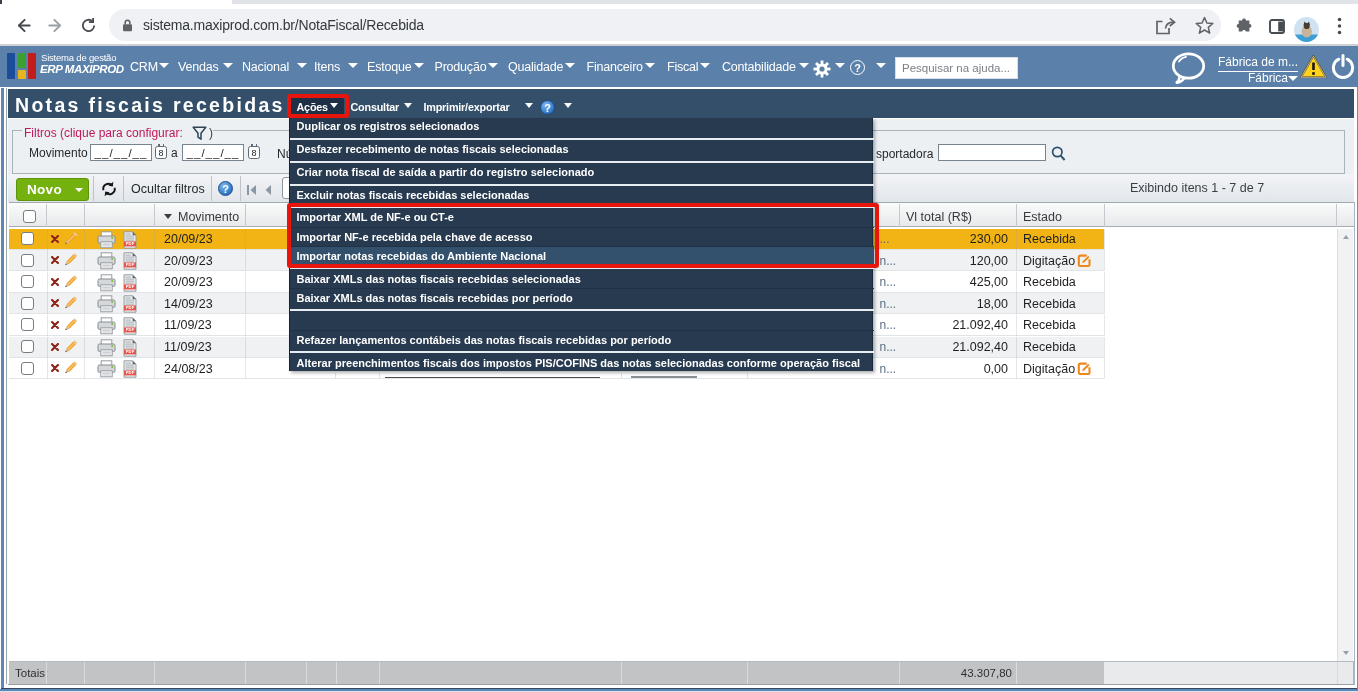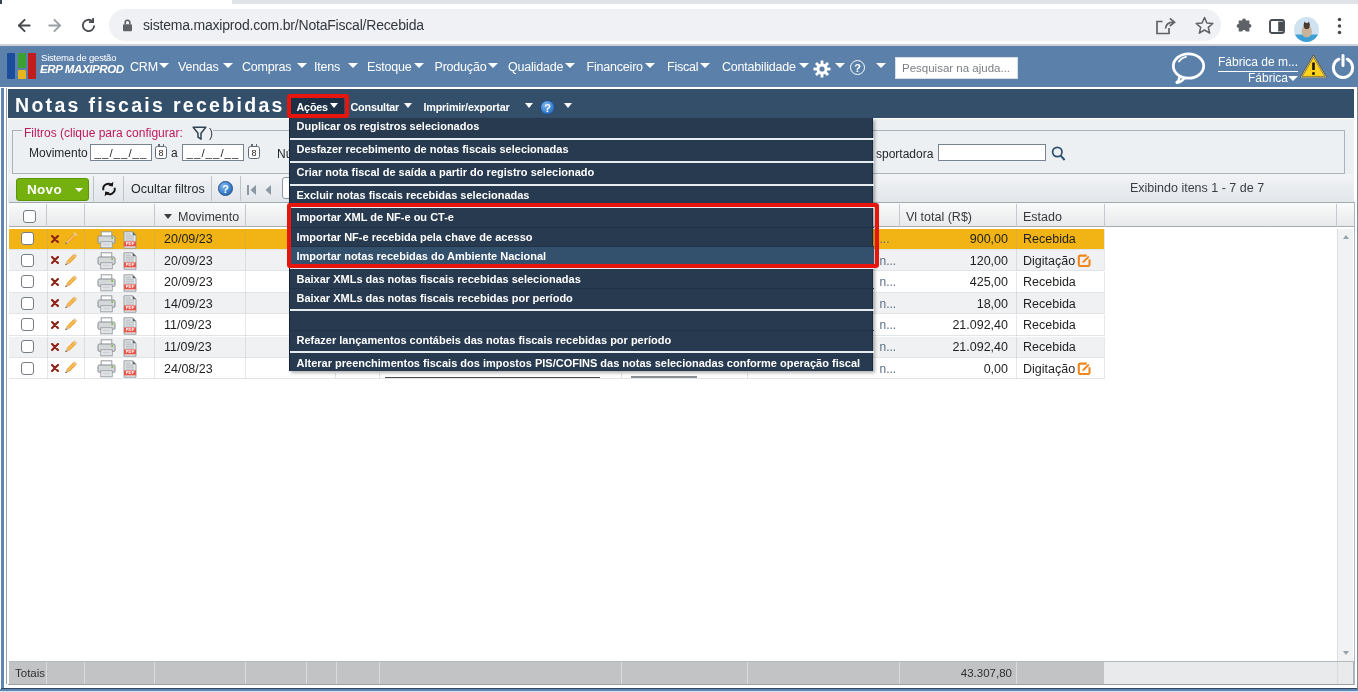--- a/index.html
+++ b/index.html
@@ -178,21 +178,21 @@
   <div class="abs" style="left:17.5px;top:53px;width:8px;height:15px;background:#3aa032;border-radius:1px;"></div>
   <div class="abs" style="left:17.5px;top:69.5px;width:8px;height:9.5px;background:#e9b51f;border-radius:1px;"></div>
   <div class="abs" style="left:27.5px;top:53px;width:8px;height:26px;background:#c11d1d;border-radius:1px;"></div>
   <div class="abs" id="logo-txt1">Sistema de gestão</div>
   <div class="abs" id="logo-txt2">ERP MAXIPROD</div>
   <div id="navitems">
       <div class="nav-item" style="left: 130px;">CRM</div>
       <div class="nav-arrow" style="left: 159px;"></div>
       <div class="nav-item" style="left: 178px;">Vendas</div>
       <div class="nav-arrow" style="left: 222.5px;"></div>
-      <div class="nav-item" style="left: 242px;">Compras</div>
+      <div class="nav-item" style="left: 242px;">Nacional</div>
       <div class="nav-arrow" style="left: 297px;"></div>
       <div class="nav-item" style="left: 314px;">Itens</div>
       <div class="nav-arrow" style="left: 348px;"></div>
       <div class="nav-item" style="left: 367px;">Estoque</div>
       <div class="nav-arrow" style="left: 414px;"></div>
       <div class="nav-item" style="left: 434.5px;">Produção</div>
       <div class="nav-arrow" style="left: 488px;"></div>
       <div class="nav-item" style="left: 508px;">Qualidade</div>
       <div class="nav-arrow" style="left: 564.5px;"></div>
       <div class="nav-item" style="left: 586.5px;">Financeiro</div>
@@ -368,21 +368,21 @@
           <path d="M9.6 0.8 L9.6 4.2 L13 4.2 Z" fill="#5f6569"></path>
           <rect x="2.4" y="2.6" width="5.4" height="1" fill="#a8aeb3"></rect>
           <rect x="2.4" y="4.6" width="8.8" height="1" fill="#a8aeb3"></rect>
           <rect x="2.4" y="6.6" width="8.8" height="1" fill="#a8aeb3"></rect>
           <rect x="2.4" y="8.6" width="8.8" height="1" fill="#a8aeb3"></rect>
           <rect x="1" y="10.4" width="12" height="5" fill="#e8554a"></rect>
           <text x="7" y="14.3" font-size="4.2" text-anchor="middle" fill="#fff" font-weight="bold" font-family="Liberation Sans, sans-serif">PDF</text>
         </svg>
         <div class="datetxt">20/09/23</div>
         <div class="fragtxt">...</div>
-        <div class="vltxt">900,00</div>
+        <div class="vltxt">230,00</div>
         <div class="esttxt">Recebida</div>
       </div>
       <div class="grow" style="top: 250.1px; background: rgb(240, 241, 242);">
         <div class="cellcb"></div>
         <div class="rsep" style="left:37.5px"></div>
         <div class="rsep" style="left:74.5px"></div>
         <div class="rsep" style="left:145px"></div>
         <div class="rsep" style="left:236px"></div>
         <div class="rsep" style="left:1007px"></div>
         <div class="rsep" style="left:1095px"></div>

